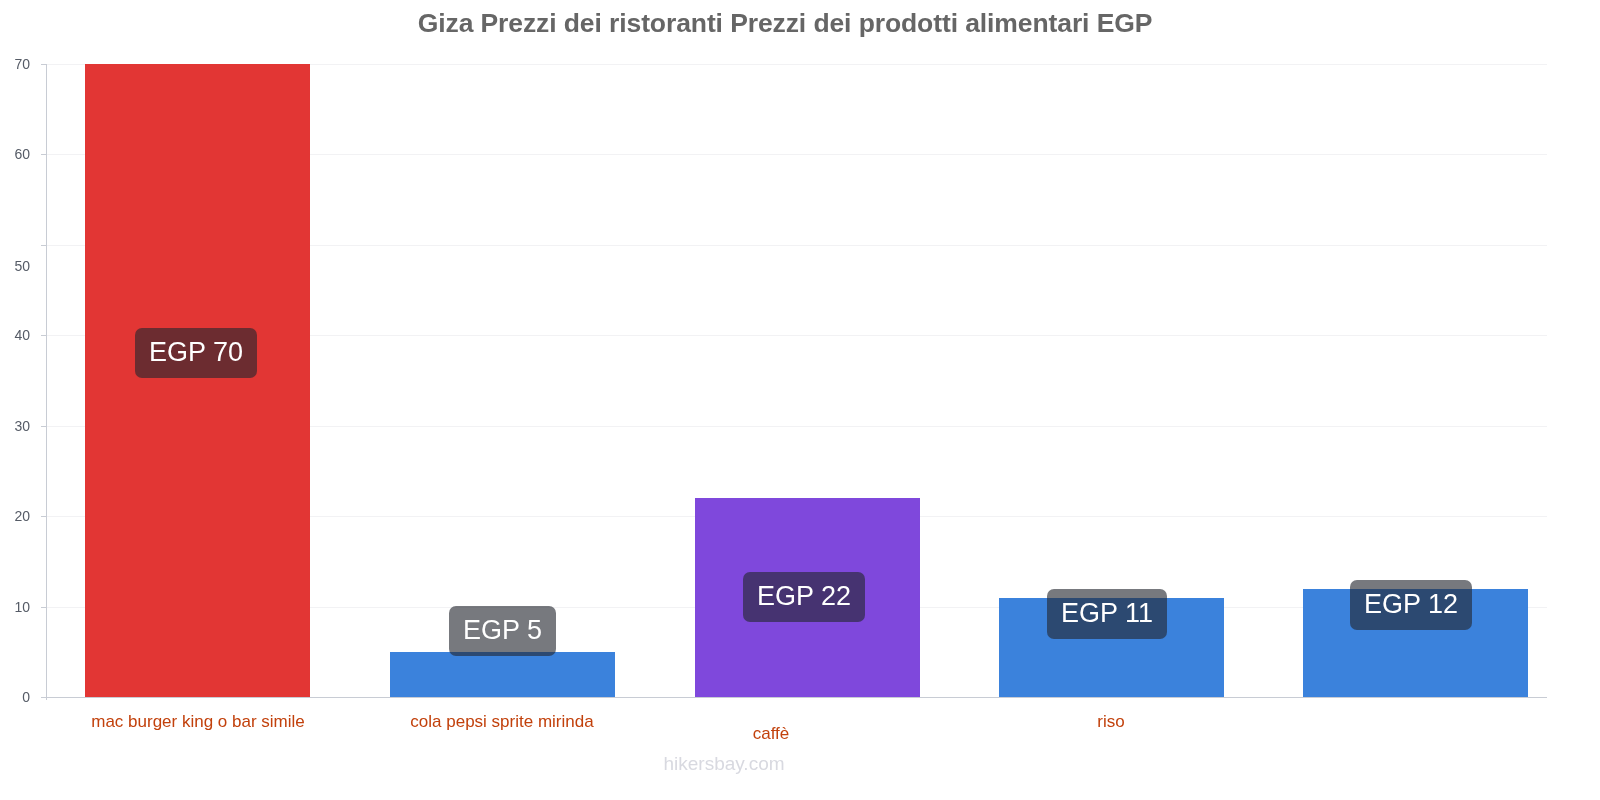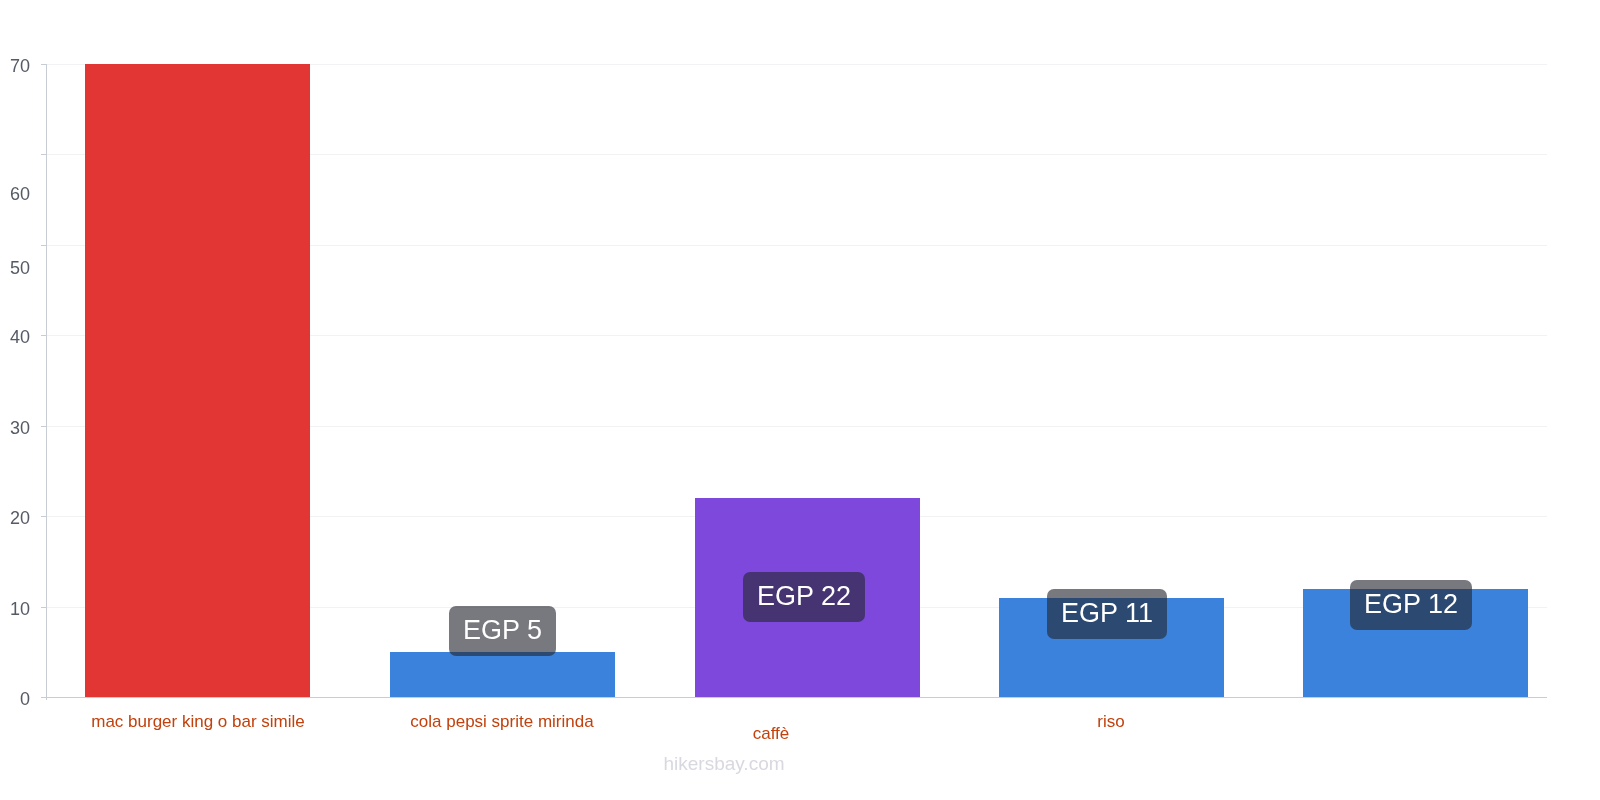--- a/index.html
+++ b/index.html
@@ -64,21 +64,21 @@
     position: absolute;
     left: 0;
     top: 0;
     width: 40px;
     height: 800px;
   }
   #ylabels .yl {
     position: absolute;
     right: 10px;
     text-align: right;
-    font-size: 18px;
+    font-size: 14px;
     color: #555b66;
     line-height: 1;
     white-space: nowrap;
   }
   .ytick-mark {
     position: absolute;
     left: 41px;
     width: 6px;
     height: 1px;
     background: #c8ccd4;
@@ -131,20 +131,21 @@
     text-align: center;
     font-size: 19px;
     color: #d8d9e0;
   }
 </style>
 </head>
 <body>
 
 <div id="page">
 
+  <div id="chart-title">Giza Prezzi dei ristoranti Prezzi dei prodotti alimentari EGP</div>
 
   <div id="plot">
     <div class="gridline" style="top:0px;"></div>
     <div class="gridline" style="top:90px;"></div>
     <div class="gridline" style="top:181px;"></div>
     <div class="gridline" style="top:271px;"></div>
     <div class="gridline" style="top:362px;"></div>
     <div class="gridline" style="top:452px;"></div>
     <div class="gridline" style="top:543px;"></div>
   </div>
@@ -156,36 +157,37 @@
   <div class="ytick-mark" style="top:154px;"></div>
   <div class="ytick-mark" style="top:245px;"></div>
   <div class="ytick-mark" style="top:335px;"></div>
   <div class="ytick-mark" style="top:426px;"></div>
   <div class="ytick-mark" style="top:516px;"></div>
   <div class="ytick-mark" style="top:607px;"></div>
   <div class="ytick-mark" style="top:697px;"></div>
 
   <div id="ylabels">
     <div class="yl" style="top:57px;">70</div>
-    <div class="yl" style="top:147px;margin-top:38px;">60</div>
+    <div class="yl" style="top:147px;">60</div>
     <div class="yl" style="top:238px;margin-top:21px;">50</div>
     <div class="yl" style="top:328px;">40</div>
     <div class="yl" style="top:419px;">30</div>
     <div class="yl" style="top:509px;">20</div>
     <div class="yl" style="top:600px;">10</div>
     <div class="yl" style="top:690px;">0</div>
   </div>
 
   <div id="bars">
     <div class="bar" style="left:39px; width:225px; height:633px; background:#e23634;"></div>
     <div class="bar" style="left:344px; width:225px; height:45px; background:#3b82dc;"></div>
     <div class="bar" style="left:649px; width:225px; height:199px; background:#7f48dc;"></div>
     <div class="bar" style="left:953px; width:225px; height:99px; background:#3b82dc;"></div>
     <div class="bar" style="left:1257px; width:225px; height:108px; background:#3b82dc;"></div>
 
+    <div class="vlabel" style="left:89px; top:264px;">EGP 70</div>
     <div class="vlabel" style="left:403px; top:542px;">EGP 5</div>
     <div class="vlabel" style="left:697px; top:472px;margin-top:36px;">EGP 22</div>
     <div class="vlabel" style="left:1001px; top:525px;">EGP 11</div>
     <div class="vlabel" style="left:1304px; top:516px;">EGP 12</div>
   </div>
 
   <div id="xlabels">
     <div class="xl" style="left:0px; width:304px;">mac burger king o bar simile</div>
     <div class="xl" style="left:304px; width:304px;">cola pepsi sprite mirinda</div>
     <div class="xl" style="left:573px; width:304px;margin-top:12px;">caffè</div>

